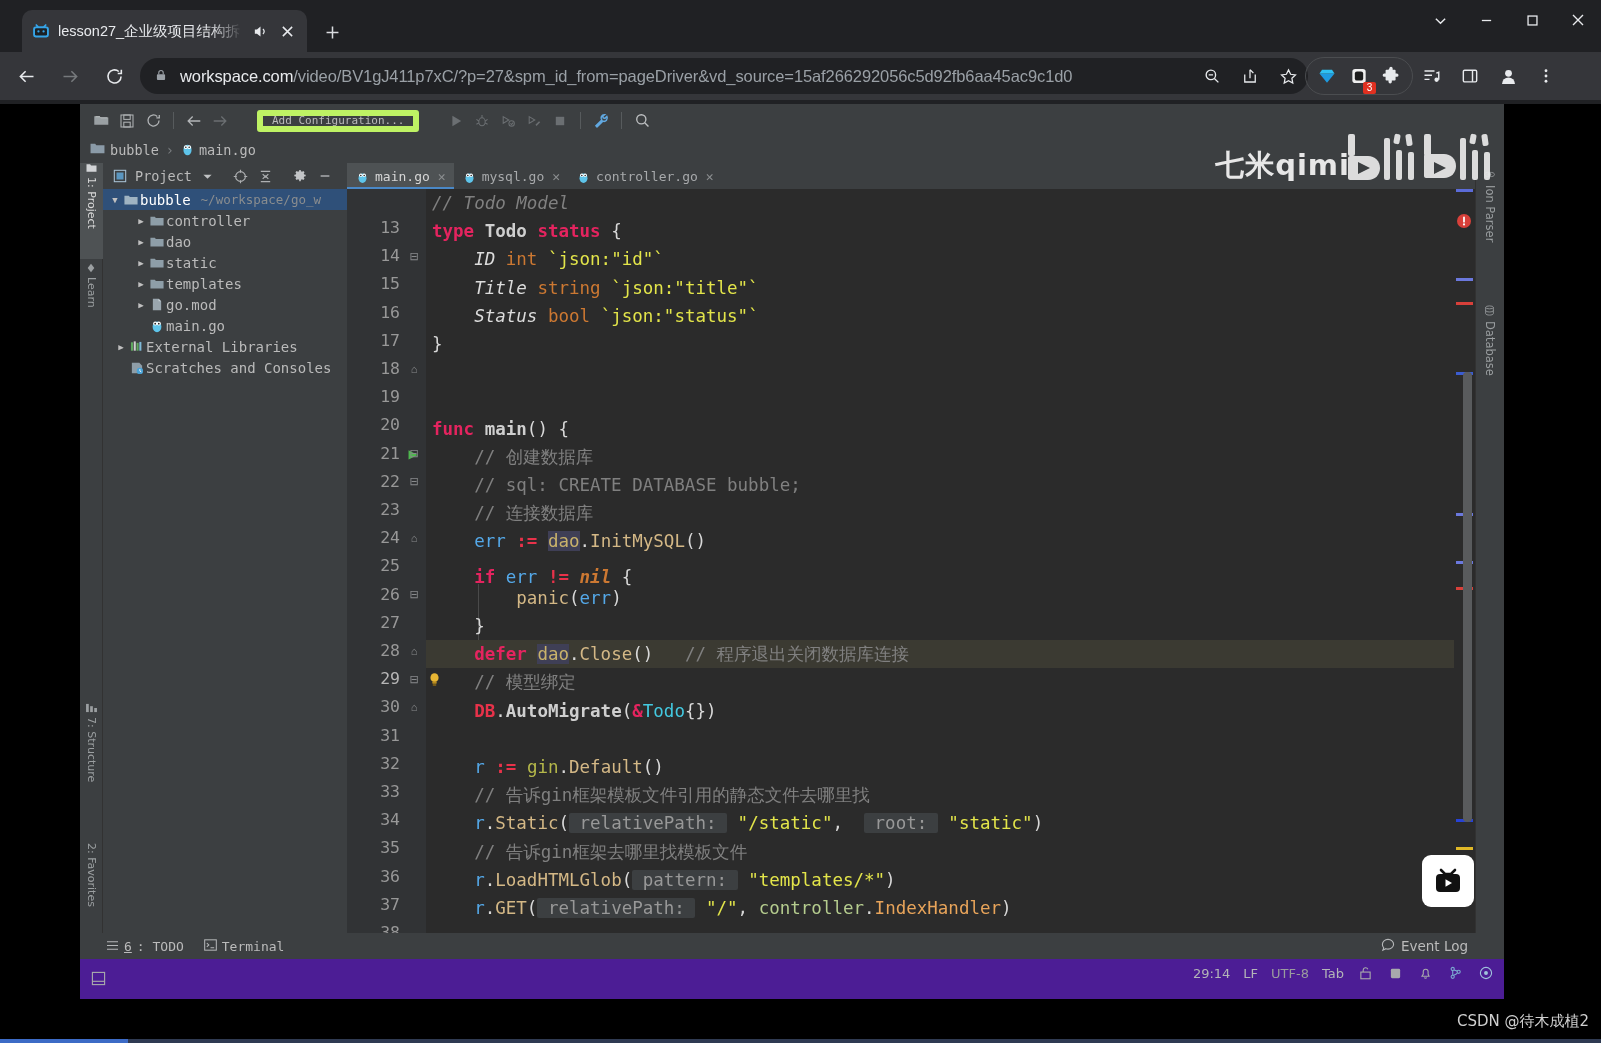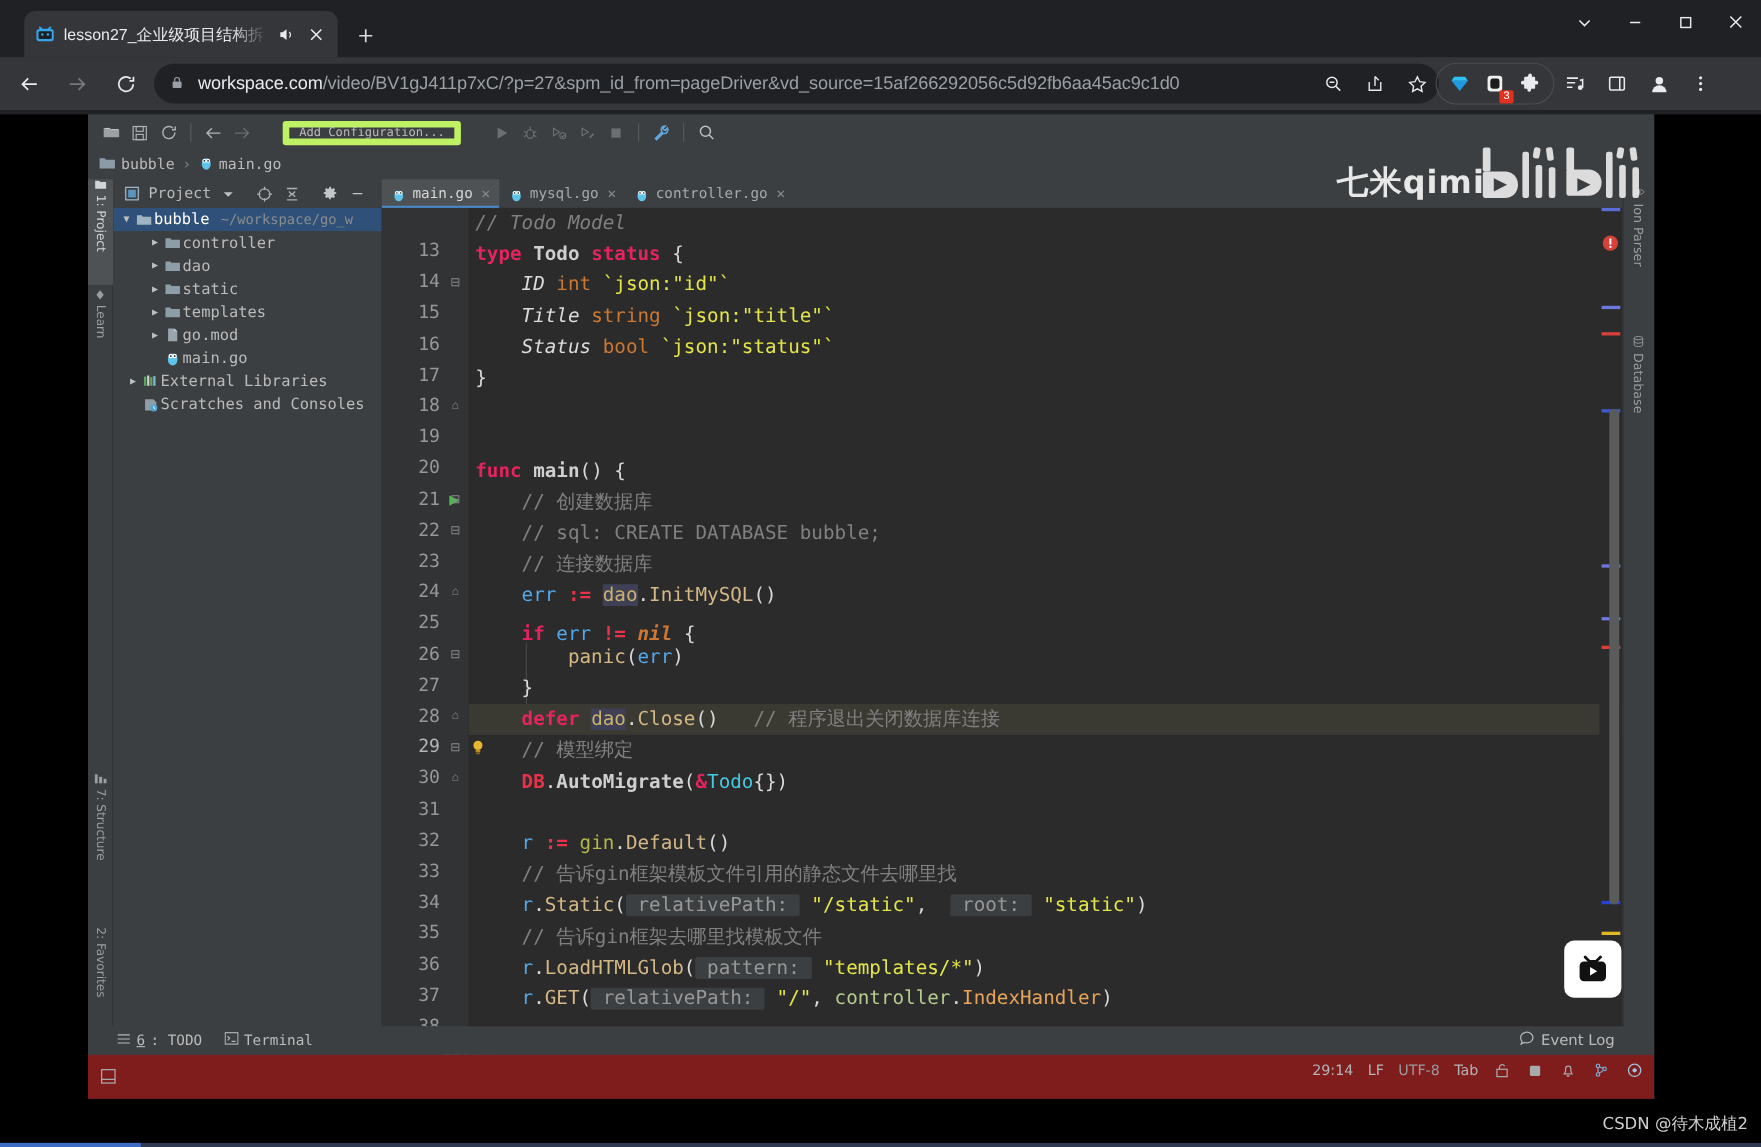--- a/index.html
+++ b/index.html
@@ -179,21 +179,21 @@
     display: flex; align-items: center; gap: 5px; white-space: nowrap;
   }
 
   
   #ide-bottom { position: absolute; left: 0; bottom: 40px; width: 100%; height: 26px; background: #3c3f41; display: flex; align-items: center; padding-left: 26px; gap: 20px; }
   #ide-bottom .bt { display: flex; align-items: center; gap: 5px; font-family: "DejaVu Sans Mono", monospace; font-size: 13px; color: #bbbbbb; }
   #ide-bottom .bt .u { text-decoration: underline; }
   #eventlog { position: absolute; right: 36px; bottom: 40px; height: 26px; display: flex; align-items: center; gap: 6px; font-family: "DejaVu Sans", sans-serif; font-size: 13.5px; color: #bbbbbb; }
 
   
-  #ide-status { position: absolute; left: 0; bottom: 0; width: 100%; height: 40px; background: #7f1d1d; }
+  #ide-status { position: absolute; left: 0; bottom: 0; width: 100%; height: 40px; background: #4c1d95; }
   #ide-status .left { position: absolute; left: 8px; top: 9px; width: 20px; height: 20px; color: #a8aaac; display: flex; align-items: center; justify-content: center; }
   #ide-status .right { position: absolute; right: 10px; top: 4px; height: 20px; display: flex; align-items: center; gap: 13px; font-family: "DejaVu Sans", sans-serif; font-size: 13px; color: #b3b5b7; }
   #ide-status .right .si { width: 17px; height: 17px; display: flex; align-items: center; justify-content: center; color: #a8aaac; }
 
   
   #wm-author { position: absolute; right: 154px; top: 42px; font-family: "DejaVu Sans", sans-serif; font-size: 29px; color: #e7e7e7; font-weight: bold; letter-spacing: 1px; }
   #wm-bili { position: absolute; right: 8px; top: 28px; width: 150px; height: 52px; opacity: 0.92; }
   #playbtn { position: absolute; right: 30px; bottom: 92px; width: 52px; height: 52px; background: #ffffff; border-radius: 9px; display: flex; align-items: center; justify-content: center; }
 
   

